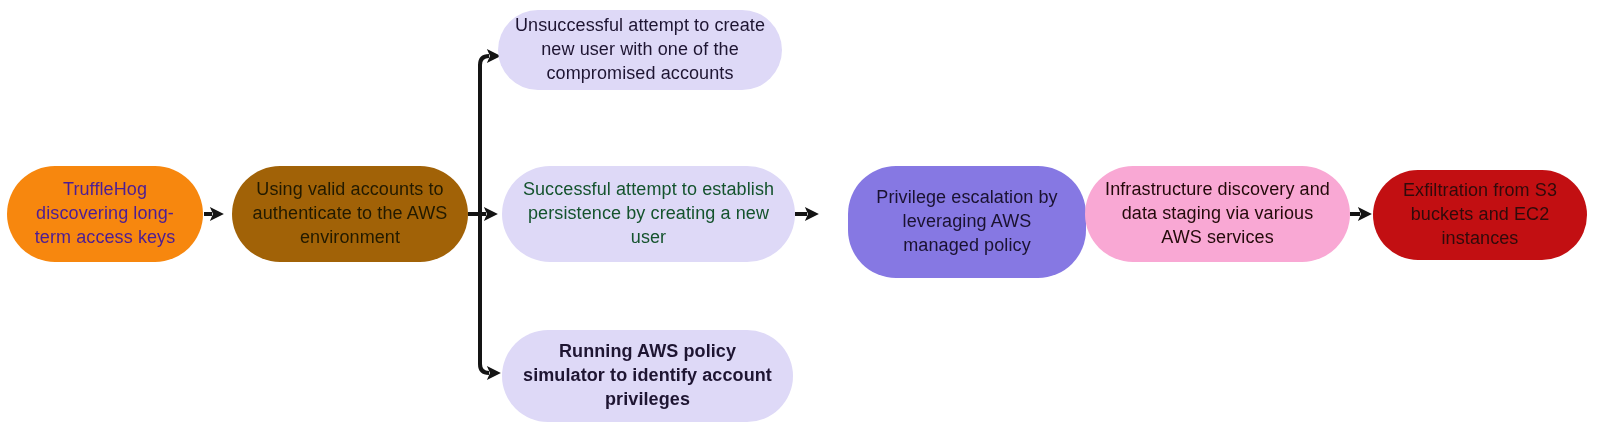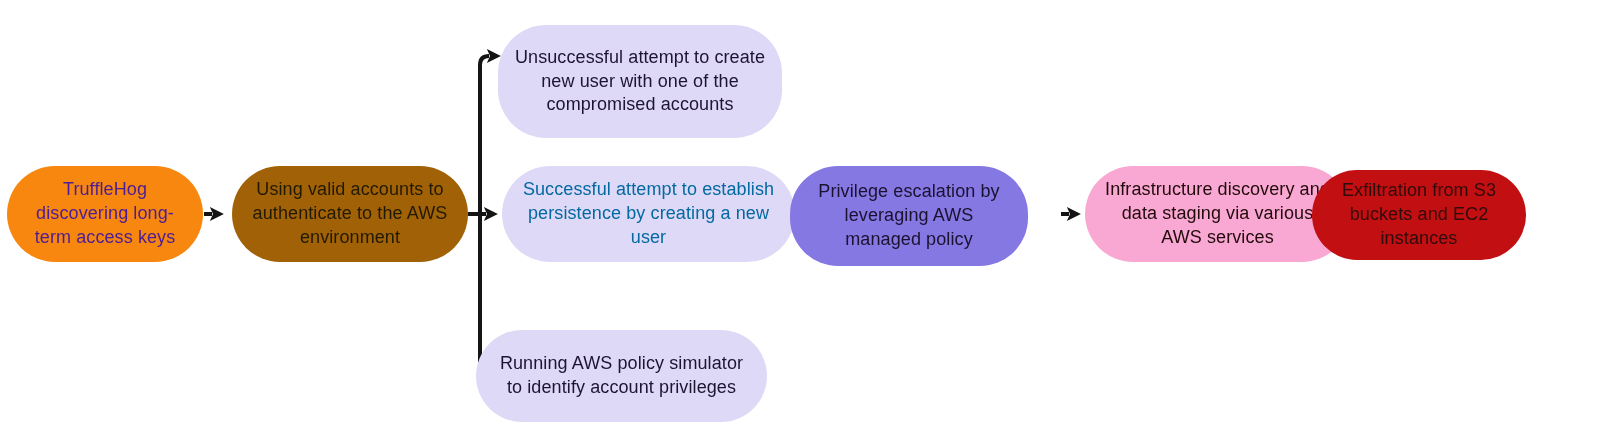--- a/index.html
+++ b/index.html
@@ -32,26 +32,26 @@
     box-sizing: border-box;
     padding: 10px 16px;
     font-size: 18px;
     line-height: 1.33;
     letter-spacing: 0.1px;
     color: #1e1532;
   }
   
   #node-0 { left: 7px;    top: 166px; width: 196px; height: 96px; }
   #node-1 { left: 232px;  top: 166px; width: 236px; height: 96px; }
-  #node-2 { left: 498px;  top: 25px;  width: 284px; height: 113px; }
+  #node-2 { left: 498px;  top: 10px;  width: 284px; height: 80px; }
   #node-3 { left: 502px;  top: 166px; width: 293px; height: 96px; }
-  #node-4 { left: 476px;  top: 330px; width: 291px; height: 92px; }
-  #node-5 { left: 790px;  top: 166px; width: 238px; height: 100px; }
+  #node-4 { left: 502px;  top: 330px; width: 291px; height: 92px; font-weight: bold; }
+  #node-5 { left: 848px;  top: 166px; width: 238px; height: 112px; }
   #node-6 { left: 1085px; top: 166px; width: 265px; height: 96px; }
-  #node-7 { left: 1312px; top: 170px; width: 214px; height: 90px; }
+  #node-7 { left: 1373px; top: 170px; width: 214px; height: 90px; }
 </style>
 </head>
 <body>
 
 <div id="canvas">
 
   <svg id="edges-svg" viewBox="0 0 1600 432" xmlns="http://www.w3.org/2000/svg">
     <defs>
       <marker id="ah" viewBox="0 0 10 10" refX="1.5" refY="5" markerWidth="15" markerHeight="14" markerUnits="userSpaceOnUse" orient="auto">
         <path class="ah-fill" d="M0 0 L10 5 L0 10 L2.2 5 Z" style="fill: rgb(20, 20, 20);"></path>
@@ -65,21 +65,21 @@
     <path class="edge" d="M 1061 214 L 1069 214" marker-end="url(#ah)" style="stroke: rgb(20, 20, 20);"></path>
     <path class="edge" d="M 1350 214 L 1360 214" marker-end="url(#ah)" style="stroke: rgb(20, 20, 20);"></path>
   </svg>
 
   <div class="node" id="node-0" style="background-color: rgb(247, 135, 14); color: #4c1d95;">TruffleHog discovering long-term access keys</div>
 
   <div class="node" id="node-1" style="background-color: #a16207; color: rgb(34, 26, 0);">Using valid accounts to authenticate to the AWS environment</div>
 
   <div class="node" id="node-2" style="background-color: rgb(222, 217, 247); color: rgb(30, 21, 50);">Unsuccessful attempt to create new user with one of the compromised accounts</div>
 
-  <div class="node" id="node-3" style="background-color: rgb(222, 217, 247); color: #0369a1;">Successful attempt to establish persistence by creating a new user</div>
+  <div class="node" id="node-3" style="background-color: rgb(222, 217, 247); color: #14532d;">Successful attempt to establish persistence by creating a new user</div>
 
   <div class="node" id="node-4" style="background-color: rgb(222, 217, 247); color: rgb(30, 21, 50);">Running AWS policy simulator to identify account privileges</div>
 
   <div class="node" id="node-5" style="background-color: rgb(134, 120, 227); color: rgb(26, 18, 48);">Privilege escalation by leveraging AWS managed policy</div>
 
   <div class="node" id="node-6" style="background-color: #f9a8d4; color: rgb(35, 10, 10);">Infrastructure discovery and data staging via various AWS services</div>
 
   <div class="node" id="node-7" style="background-color: rgb(194, 15, 18); color: rgb(48, 11, 11);">Exfiltration from S3 buckets and EC2 instances</div>
 
 </div>

